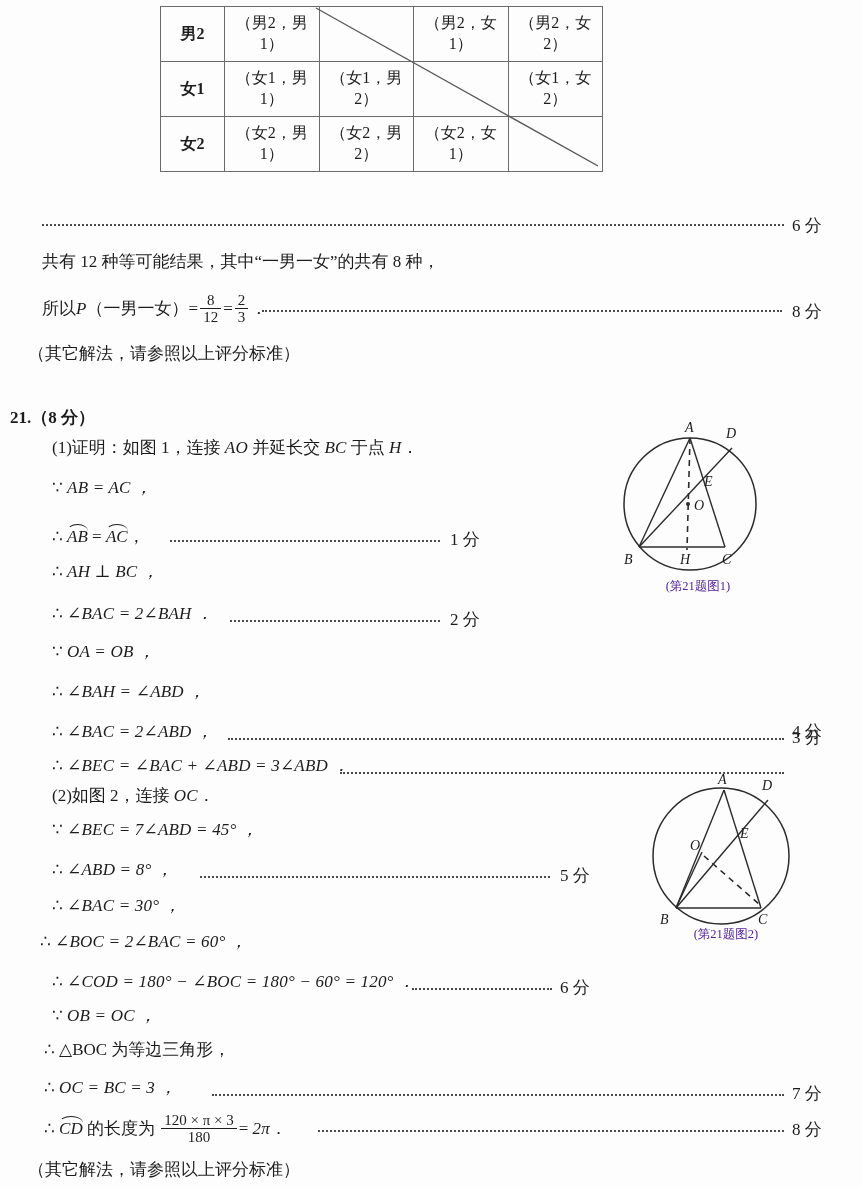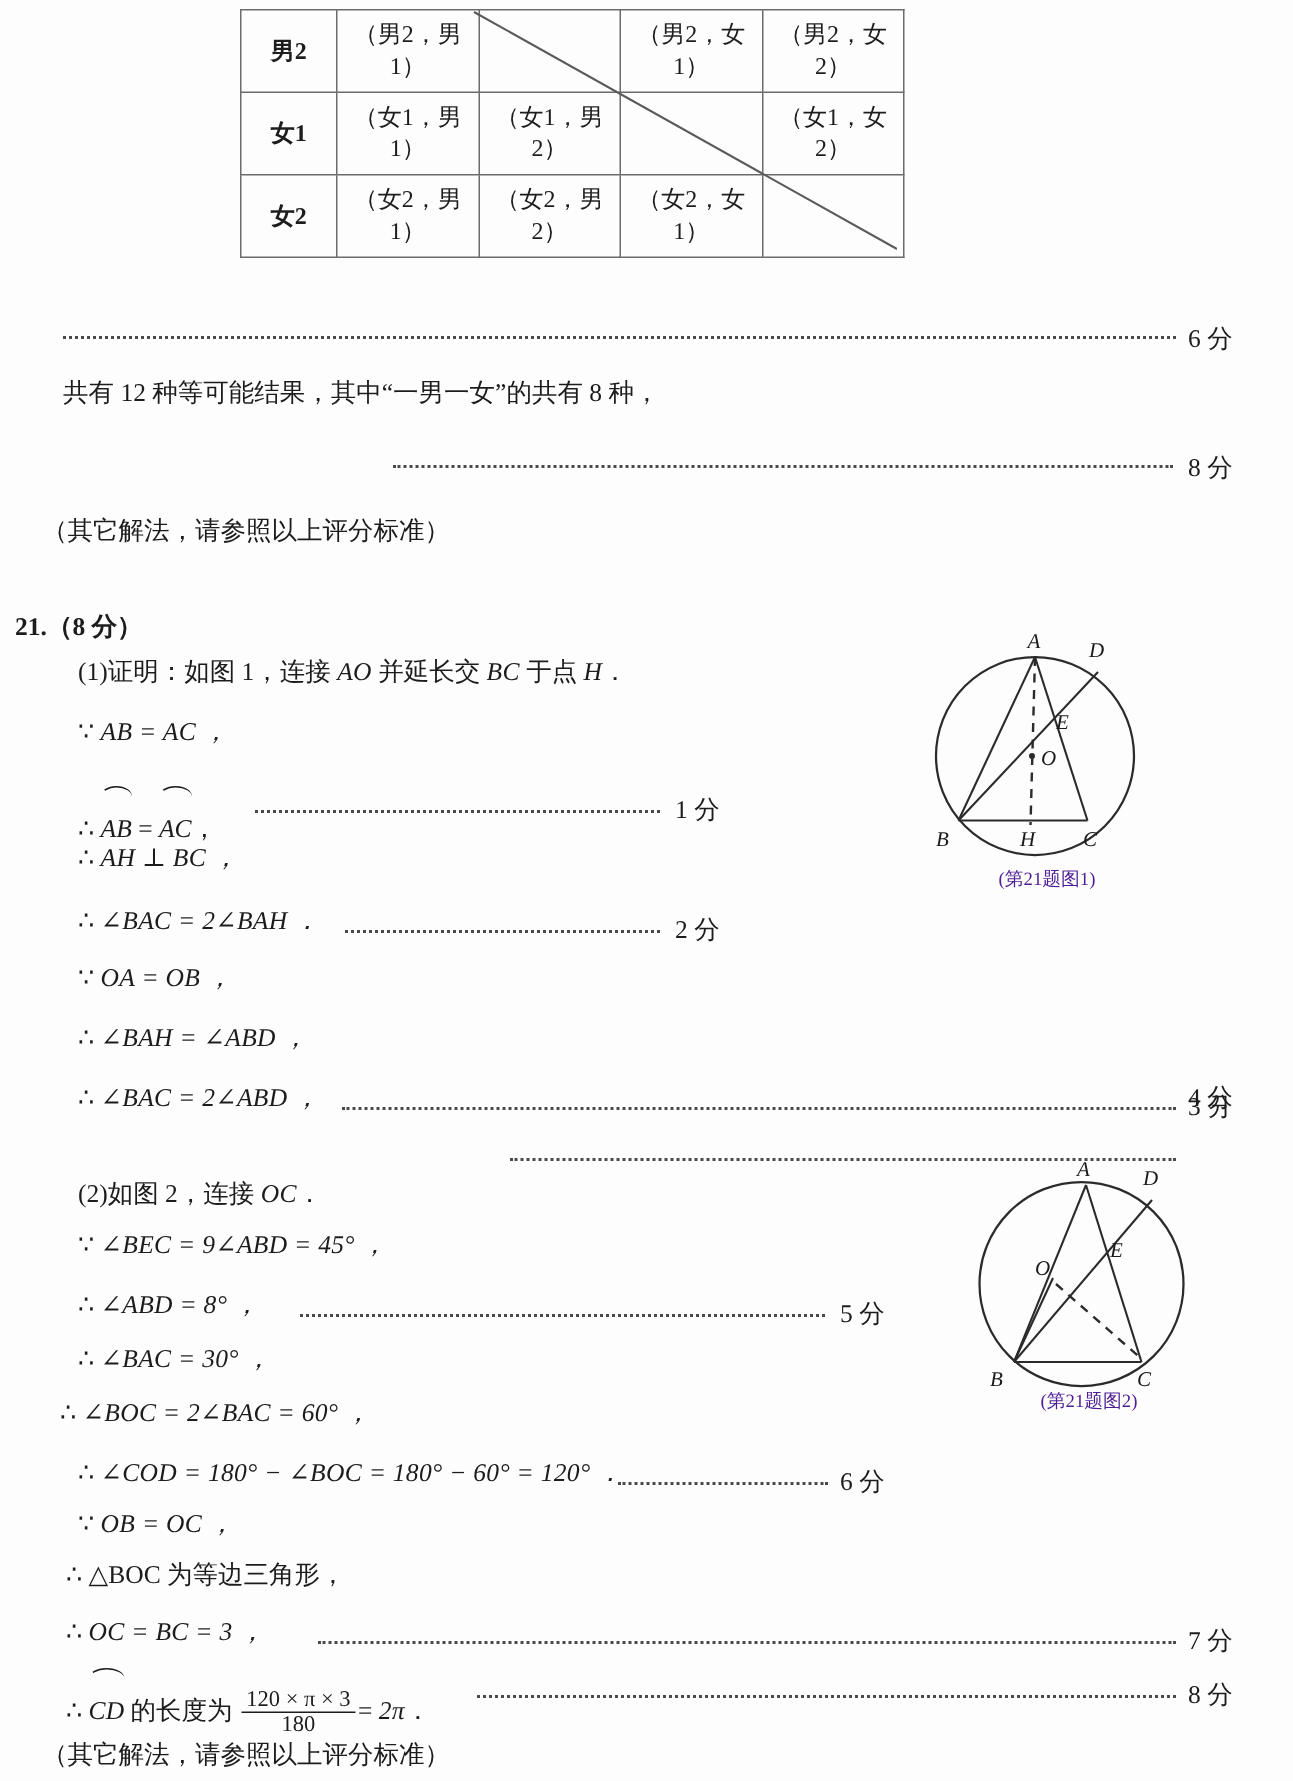--- a/index.html
+++ b/index.html
@@ -94,21 +94,21 @@
     margin: 0 2px;
   }
   .frac .num { display: block; padding: 0 3px; }
   .frac .den { display: block; border-top: 1.3px solid #1c1c1c; padding: 0 3px; }
 
   
   .arc {
     display: inline-block;
     position: relative;
     font-style: italic;
-    padding-top: 19px;
+    padding-top: 3px;
   }
   .arc::before {
     content: "";
     position: absolute;
     left: 0; right: 0; top: 0px;
     height: 6px;
     border-top: 1.4px solid #1c1c1c;
     border-left: 1.4px solid transparent;
     border-radius: 50% 50% 0 0 / 100% 100% 0 0;
   }
@@ -166,20 +166,23 @@
     <svg class="diag-svg" viewBox="0 0 438 162">
       <line x1="156" y1="2" x2="438" y2="160" stroke="#5a5a5a" stroke-width="1.4"></line>
     </svg>
   </div>
 
   <div class="leader" style="left:42px; top:224px; width:742px;"></div>
   <div class="score cn" style="left:792px; top:214px;">6 分</div>
 
   <div class="line cn" style="left:42px; top:252px;">共有 12 种等可能结果，其中“一男一女”的共有 8 种，</div>
 
+  <div class="line" style="left:42px; top:292px;">
+    <span class="cn">所以</span><span class="mi">P</span><span class="cn">（一男一女）</span><span>=</span><span class="frac"><span class="num">8</span><span class="den">12</span></span><span>=</span><span class="frac"><span class="num">2</span><span class="den">3</span></span><span class="cn">．</span>
+  </div>
   <div class="leader" style="left:262px; top:310px; width:520px;"></div>
   <div class="score cn" style="left:792px; top:300px;">8 分</div>
 
   <div class="line cn" style="left:28px; top:344px;">（其它解法，请参照以上评分标准）</div>
 
   <div class="line cn bold" style="left:10px; top:408px; font-size:17px;">21.（8 分）</div>
 
   <div class="line" style="left:52px; top:438px;text-align:right;">
     <span class="cn">(1)证明：如图 1，连接 </span><span class="mi">AO</span><span class="cn"> 并延长交 </span><span class="mi">BC</span><span class="cn"> 于点 </span><span class="mi">H</span><span class="cn">．</span>
   </div>
@@ -220,30 +223,34 @@
     <span class="mi">∠BAH = ∠ABD ，</span>
   </div>
 
   <div class="line" style="left:52px; top:722px;">
     <span>∴</span>
     <span class="mi">∠BAC = 2∠ABD ，</span>
   </div>
   <div class="leader" style="left:228px; top:738px; width:556px;"></div>
   <div class="score cn" style="left:792px; top:726px;">3 分</div>
 
+  <div class="line" style="left:52px; top:756px;">
+    <span>∴</span>
+    <span class="mi">∠BEC = ∠BAC + ∠ABD = 3∠ABD ．</span>
+  </div>
   <div class="leader" style="left:340px; top:772px; width:444px;"></div>
   <div class="score cn" style="left:792px; top:720px;">4 分</div>
 
   <div class="line" style="left:52px; top:786px;">
     <span class="cn">(2)如图 2，连接 </span><span class="mi">OC</span><span class="cn">．</span>
   </div>
 
   <div class="line" style="left:52px; top:820px;">
     <span>∵</span>
-    <span class="mi">∠BEC = 9∠ABD = 45° ，</span>
+    <span class="mi">∠BEC = 7∠ABD = 45° ，</span>
   </div>
 
   <div class="line" style="left:52px; top:860px;">
     <span>∴</span>
     <span class="mi">∠ABD = 8° ，</span>
   </div>
   <div class="leader" style="left:200px; top:876px; width:350px;"></div>
   <div class="score cn" style="left:560px; top:864px;">5 分</div>
 
   <div class="line" style="left:52px; top:896px;">

